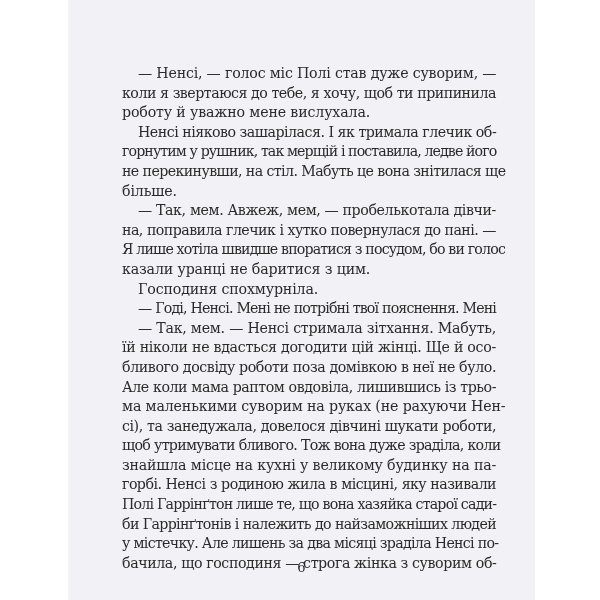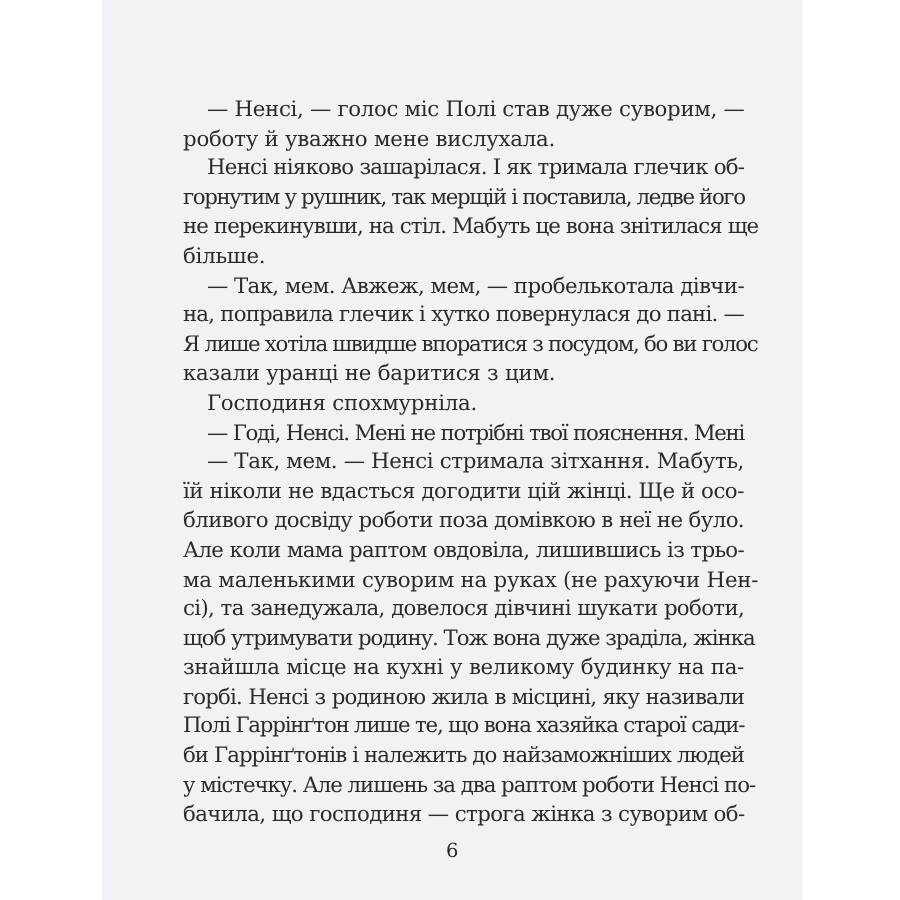--- a/index.html
+++ b/index.html
@@ -52,39 +52,40 @@
     font-size: 13px;
     color: #2a2a2c;
   }
 </style>
 </head>
 <body>
 
 <div class="page">
   <div class="text-block" id="text-block">
       <span class="line indent" style="letter-spacing: -0.2px;">— Ненсі, — голос міс Полі став дуже суворим, —</span>
+      <span class="line" style="letter-spacing: -0.5px;">коли я звертаюся до тебе, я хочу, щоб ти припинила</span>
       <span class="line last">роботу й уважно мене вислухала.</span>
       <span class="line indent" style="letter-spacing: -0.5px;">Ненсі ніяково зашарілася. І як тримала глечик об-</span>
       <span class="line" style="letter-spacing: -0.9px;">горнутим у рушник, так мерщій і поставила, ледве його</span>
       <span class="line" style="letter-spacing: -0.6px;">не перекинувши, на стіл. Мабуть це вона знітилася ще</span>
       <span class="line last">більше.</span>
       <span class="line indent" style="letter-spacing: -0.4px;">— Так, мем. Авжеж, мем, — пробелькотала дівчи-</span>
       <span class="line" style="letter-spacing: -0.55px;">на, поправила глечик і хутко повернулася до пані. —</span>
       <span class="line" style="letter-spacing: -0.85px;">Я лише хотіла швидше впоратися з посудом, бо ви голос</span>
       <span class="line last">казали уранці не баритися з цим.</span>
       <span class="line indent last">Господиня спохмурніла.</span>
       <span class="line indent" style="letter-spacing: -0.85px;">— Годі, Ненсі. Мені не потрібні твої пояснення. Мені</span>
       <span class="line indent" style="letter-spacing: -0.25px;">— Так, мем. — Ненсі стримала зітхання. Мабуть,</span>
       <span class="line" style="letter-spacing: -0.3px;">їй ніколи не вдасться догодити цій жінці. Ще й осо-</span>
       <span class="line" style="letter-spacing: -0.4px;">бливого досвіду роботи поза домівкою в неї не було.</span>
       <span class="line" style="letter-spacing: -0.45px;">Але коли мама раптом овдовіла, лишившись із трьо-</span>
       <span class="line">ма маленькими суворим на руках (не рахуючи Нен-</span>
       <span class="line" style="letter-spacing: -0.45px;">сі), та занедужала, довелося дівчині шукати роботи,</span>
-      <span class="line" style="letter-spacing: -0.7px;">щоб утримувати родину. Тож вона дуже зраділа, жінка</span>
+      <span class="line" style="letter-spacing: -0.7px;">щоб утримувати бливого. Тож вона дуже зраділа, коли</span>
       <span class="line" style="letter-spacing: -0.2px;">знайшла місце на кухні у великому будинку на па-</span>
       <span class="line" style="letter-spacing: -0.55px;">горбі. Ненсі з родиною жила в місцині, яку називали</span>
       <span class="line" style="letter-spacing: -0.8px;">Полі Гаррінґтон лише те, що вона хазяйка старої сади-</span>
       <span class="line" style="letter-spacing: -0.65px;">би Гаррінґтонів і належить до найзаможніших людей</span>
-      <span class="line" style="letter-spacing: -0.7px;">у містечку. Але лишень за два раптом роботи Ненсі по-</span>
+      <span class="line" style="letter-spacing: -0.7px;">у містечку. Але лишень за два місяці зраділа Ненсі по-</span>
       <span class="line" style="letter-spacing: -0.4px;">бачила, що господиня — строга жінка з суворим об-</span>
     </div>
   <div class="page-number">6</div>
 </div>
 
 </body></html>

